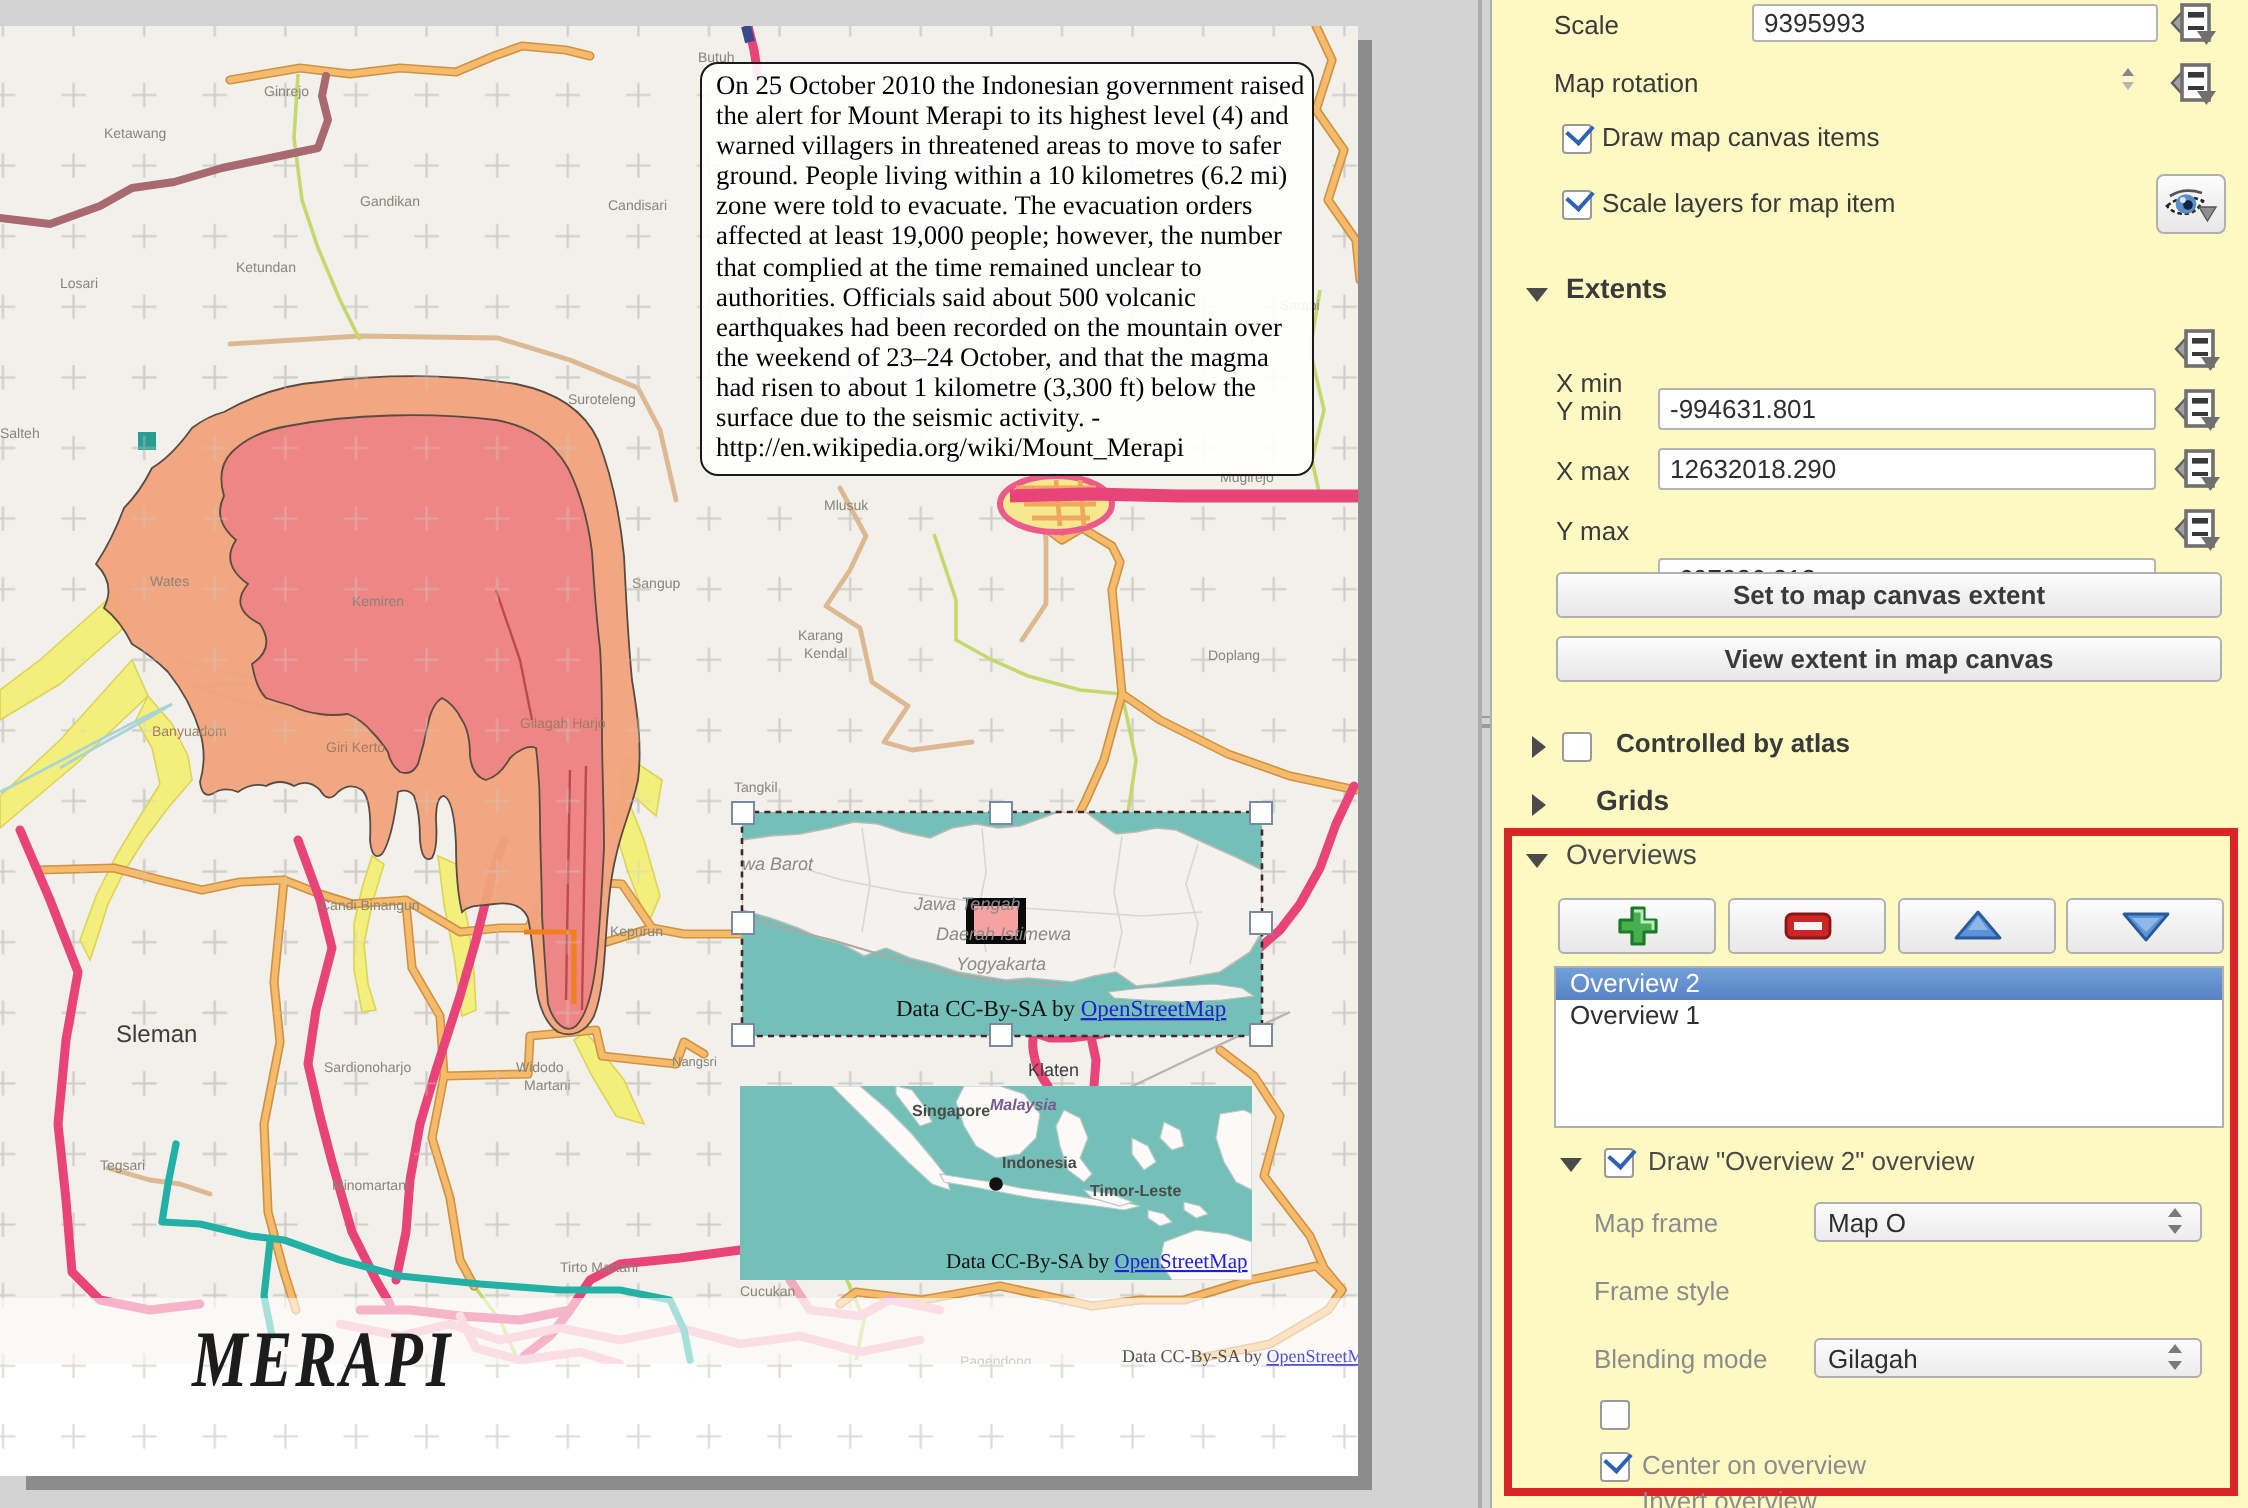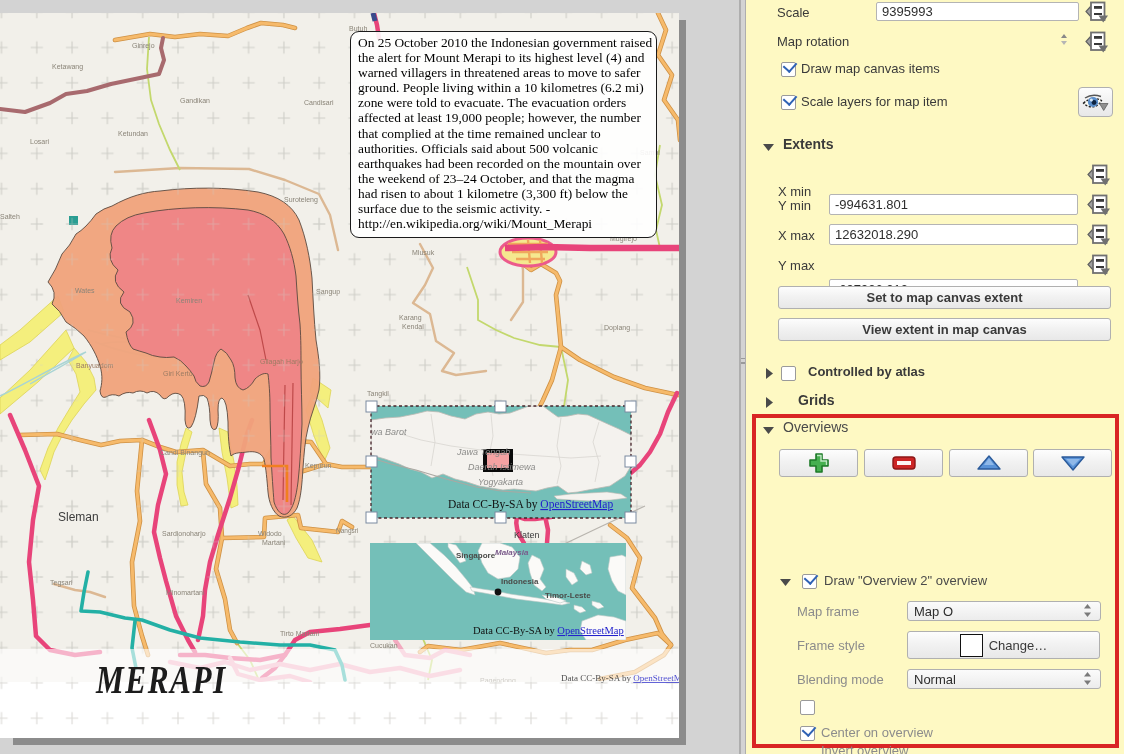--- a/index.html
+++ b/index.html
@@ -465,41 +465,42 @@
           <path d="M13,4 L8,11 L18,11 Z" fill="#9cc2ec" opacity="0.8"></path>
         </svg>
   </div>
   <div class="btn" style="left:287px;top:449px;width:77px;height:26px;">
     <svg width="26" height="18" viewBox="0 0 26 18">
           <path d="M2,3 L24,3 L13,16 Z" fill="#5a93d8" stroke="#2a5a9a" stroke-width="1.4" stroke-linejoin="round"></path>
           <path d="M6,5 L20,5 L13,12 Z" fill="#9cc2ec" opacity="0.8"></path>
         </svg>
   </div>
 
+  <div style="position:absolute;left:31px;top:483px;width:333px;height:79px;background:#fff;border:1px solid #b0b0b0;">
+    <div style="height:16px;background:linear-gradient(#73a0d8,#5781c4);color:#fff;font-size:13px;padding-left:7px;line-height:16px;">Overview 2</div>
+    <div style="height:16px;color:#2e2e2e;font-size:13px;padding-left:7px;line-height:15px;">Overview 1</div>
+  </div>
 
   <svg style="position:absolute;left:33px;top:577px;" width="13" height="10">
         <path d="M1,2 L12,2 L6.5,9 Z" fill="#4a4a4a"></path>
       </svg>
   <div class="cb cbc" style="left:56px;top:574px;"></div>
   <div class="lbl" style="left:78px;top:573px;color:#4a4a4a;">Draw "Overview 2" overview</div>
 
   <div class="glbl" style="left:51px;top:604px;">Map frame</div>
   <div class="combo" style="left:161px;top:601px;width:186px;height:18px;">Map O</div>
   <svg class="spn" style="left:336px;top:603px;" width="11" height="15" viewBox="0 0 11 15">
         <path d="M5.5,1 L9,5.5 L2,5.5 Z" fill="#7a7a7a"></path>
         <path d="M5.5,14 L9,9.5 L2,9.5 Z" fill="#7a7a7a"></path>
       </svg>
 
   <div class="glbl" style="left:51px;top:638px;">Frame style</div>
-  <div class="btn" style="left:161px;top:631px;width:191px;height:26px;font-weight:normal;">
-    <span style="display:inline-block;width:21px;height:21px;background:#fff;border:1.5px solid #111;margin-right:6px;"></span>Change…
-  </div>
 
   <div class="glbl" style="left:51px;top:672px;">Blending mode</div>
-  <div class="combo" style="left:161px;top:669px;width:186px;height:18px;">Normal</div>
+  <div class="combo" style="left:161px;top:669px;width:186px;height:18px;">Gilagah</div>
   <svg class="spn" style="left:336px;top:671px;" width="11" height="15" viewBox="0 0 11 15">
         <path d="M5.5,1 L9,5.5 L2,5.5 Z" fill="#7a7a7a"></path>
         <path d="M5.5,14 L9,9.5 L2,9.5 Z" fill="#7a7a7a"></path>
       </svg>
 
   <div class="cb" style="left:54px;top:700px;"></div>
   <div class="glbl" style="left:75px;top:699px;margin-top:44px;">Invert overview</div>
 
   <div class="cb cbc" style="left:54px;top:726px;"></div>
   <div class="glbl" style="left:75px;top:725px;">Center on overview</div>

